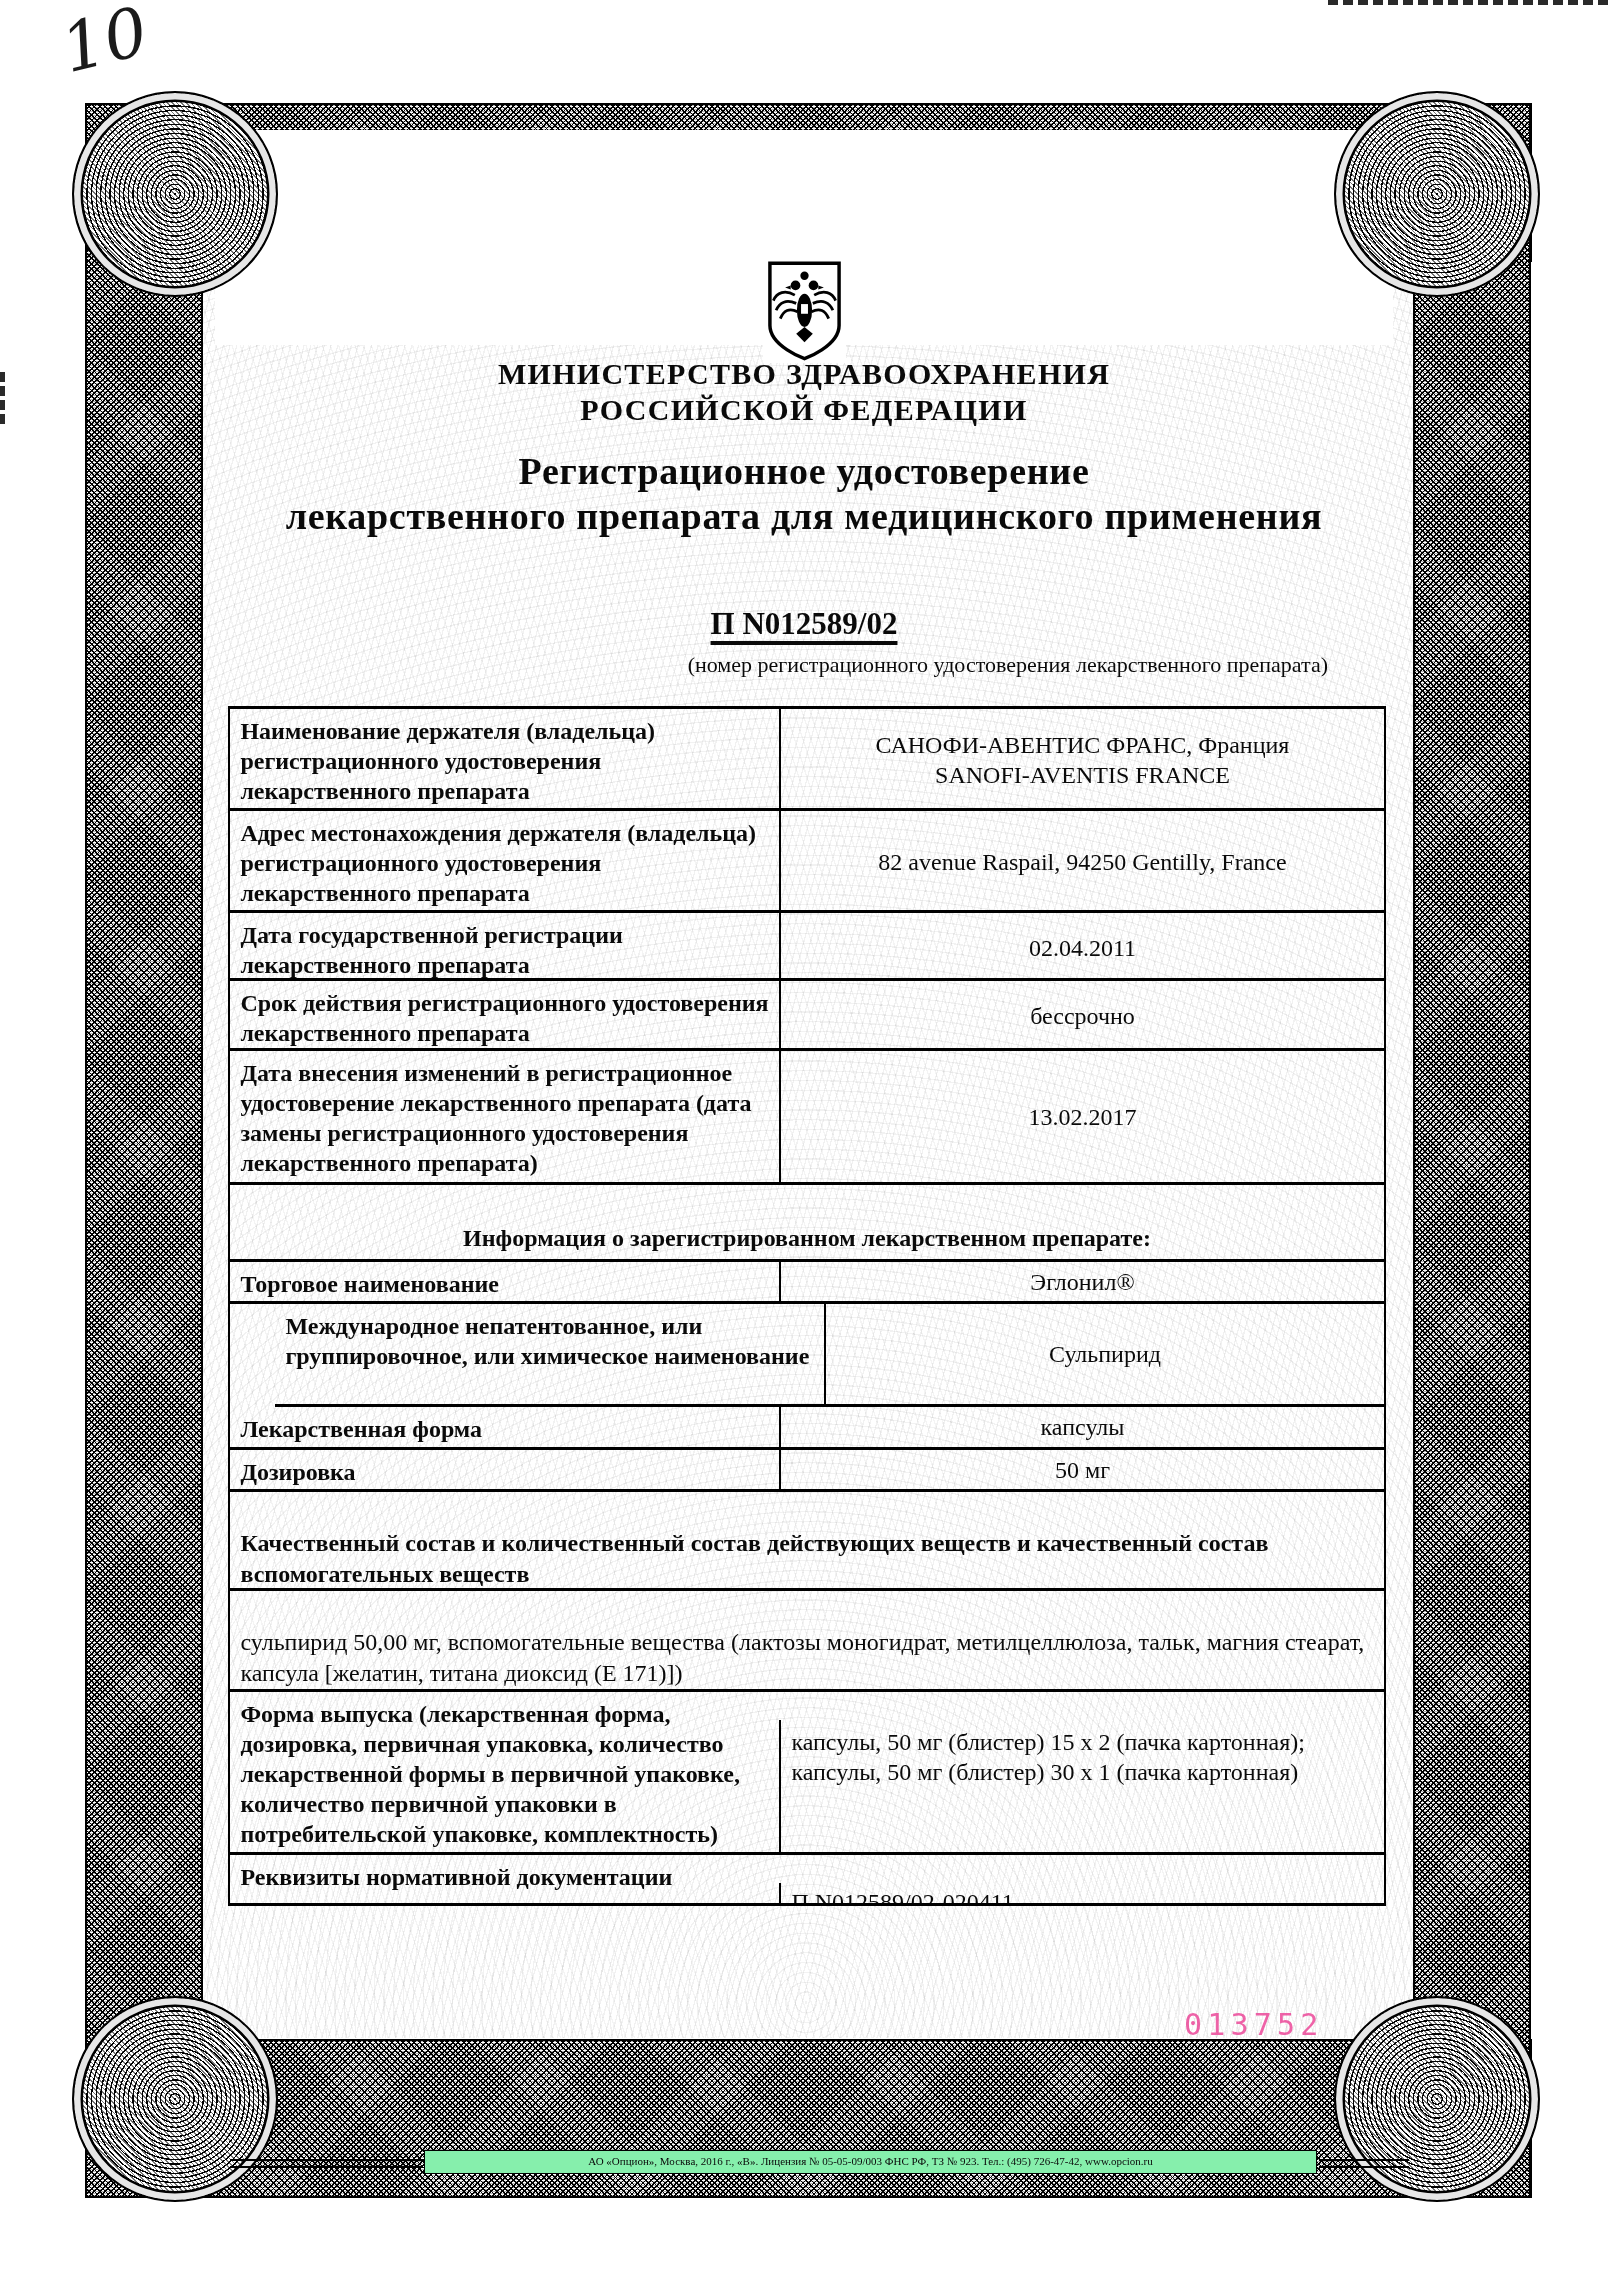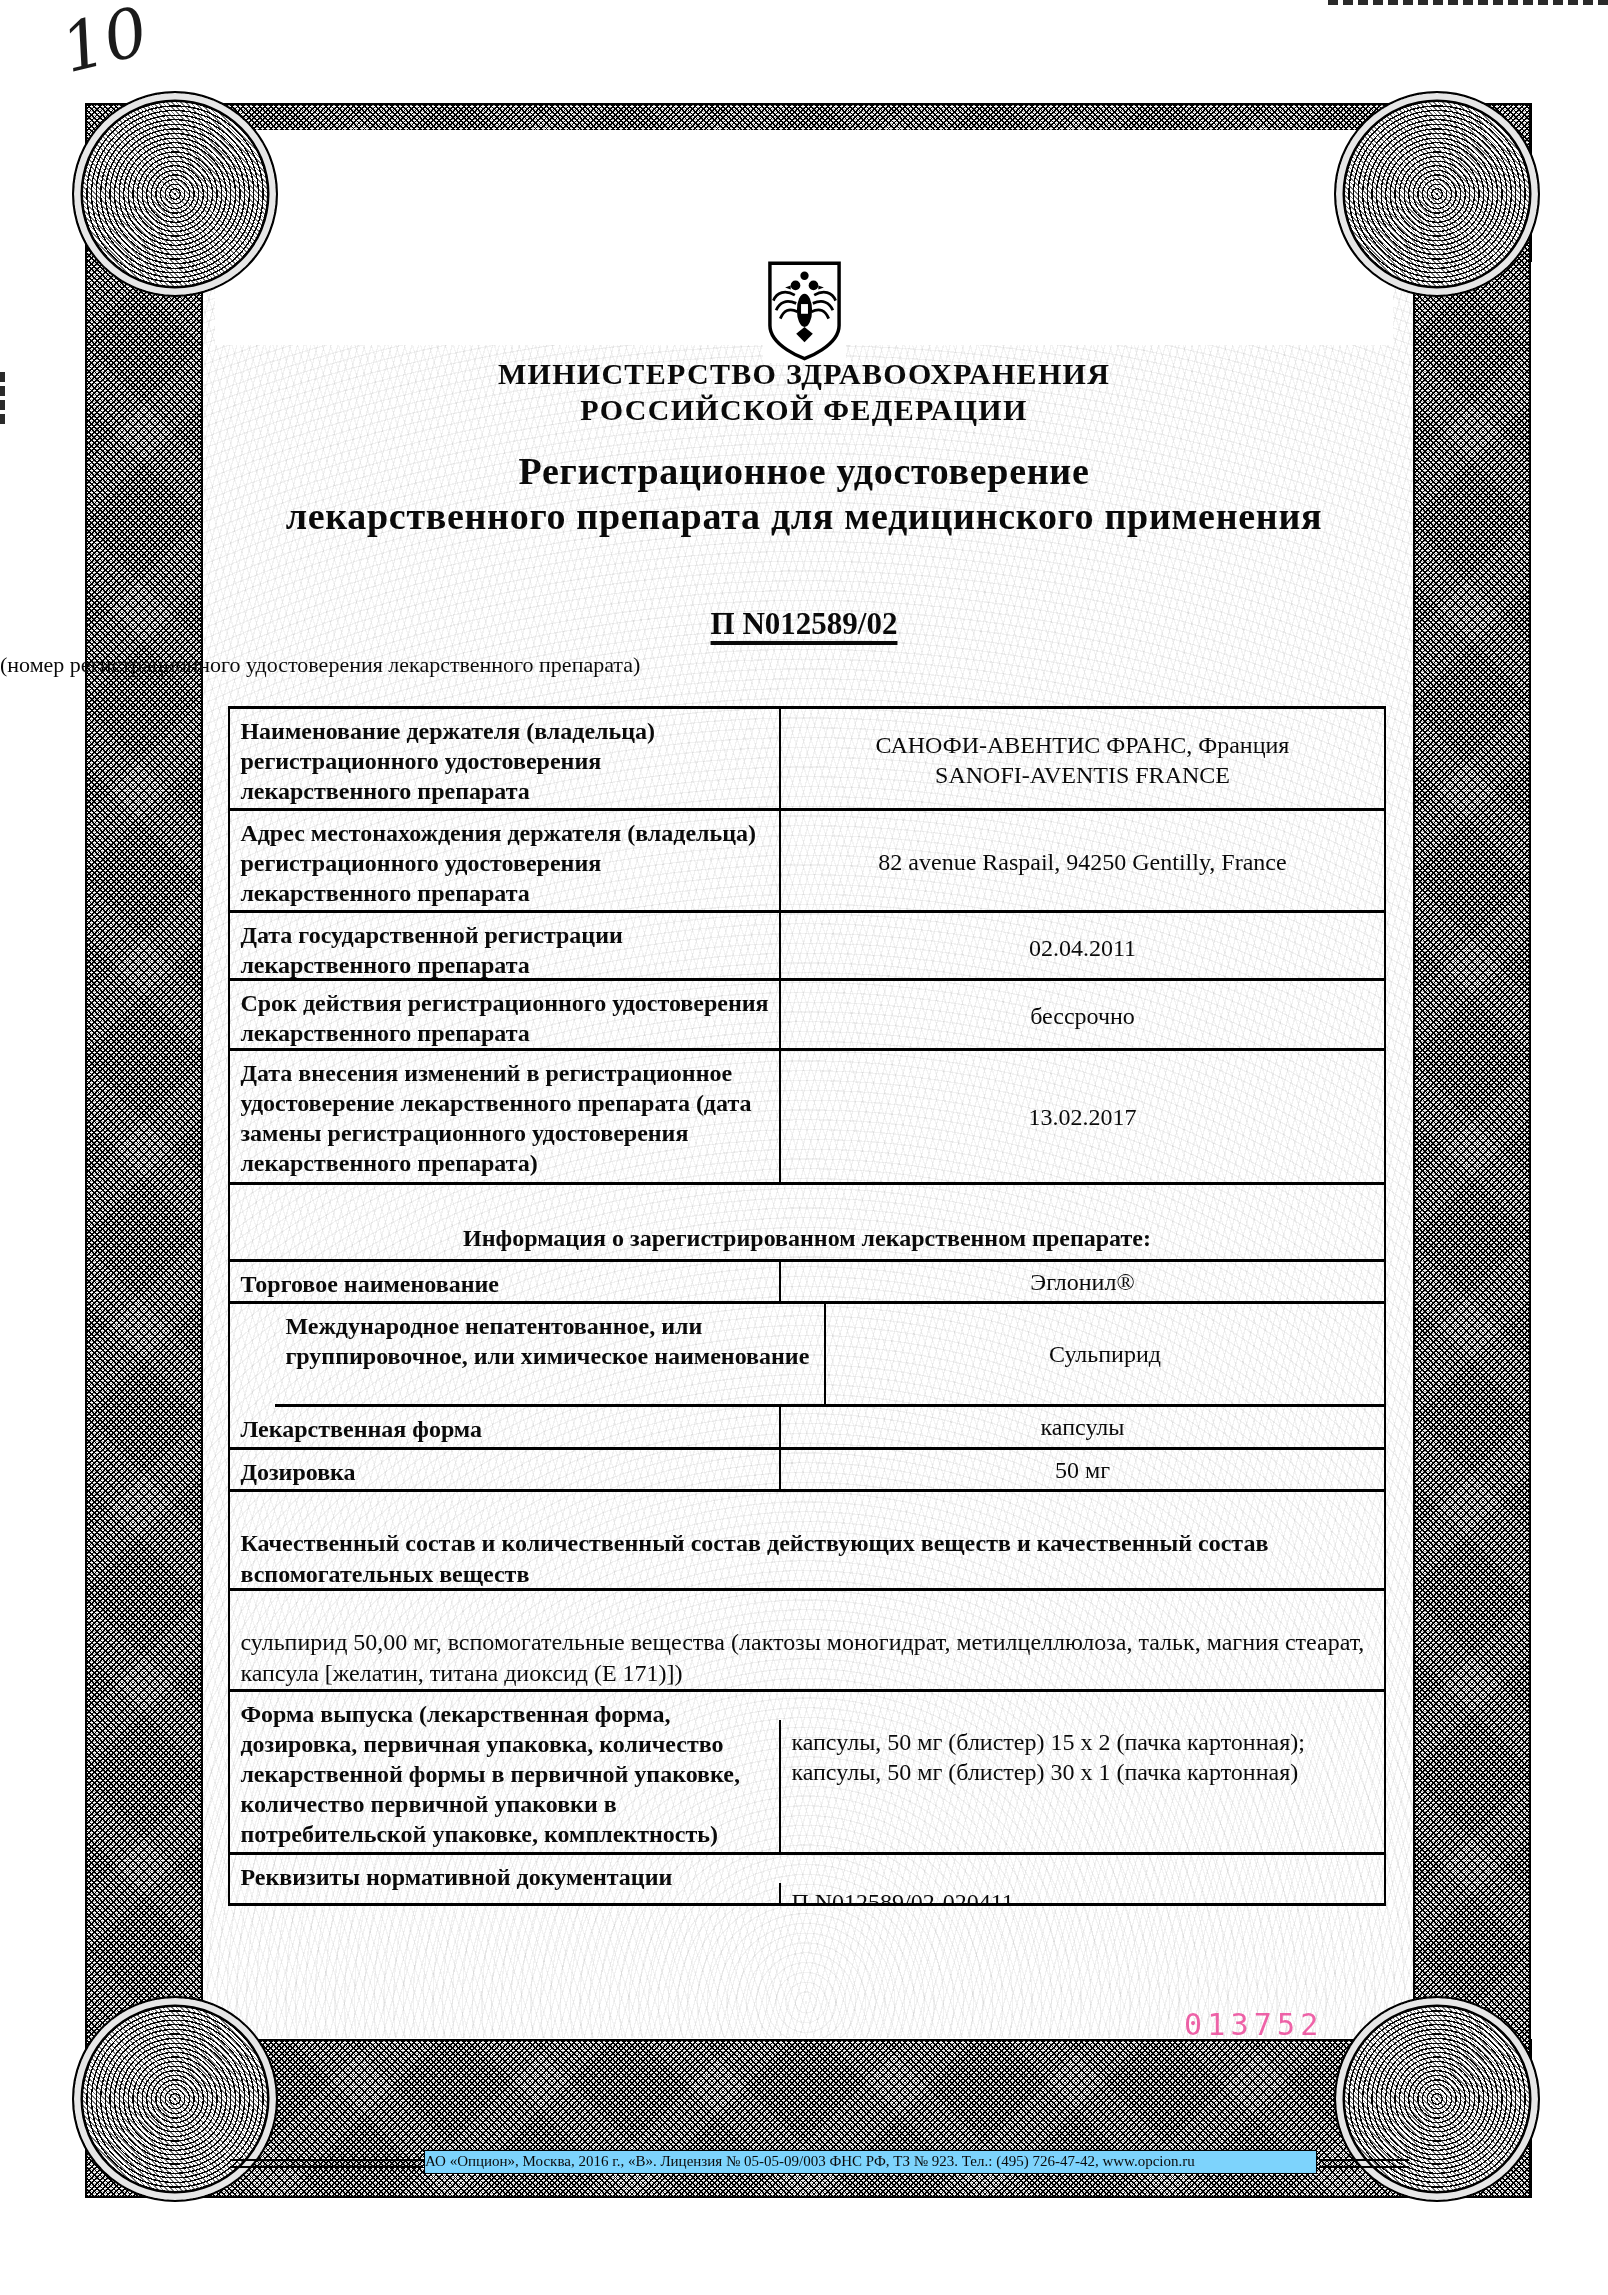--- a/index.html
+++ b/index.html
@@ -55,21 +55,21 @@
   
   .ministry{position:absolute; z-index:6; left:0; width:1608px; text-align:center;
             font-weight:bold; font-size:30px; letter-spacing:1.3px; line-height:1.1;}
   .ministry.l1{top:357px;} .ministry.l2{top:393px;}
   .doc-title{position:absolute; z-index:6; left:0; width:1608px; text-align:center;
              font-weight:bold; font-size:38px; line-height:1.1; letter-spacing:0.7px;}
   .doc-title.l1{top:451px;} .doc-title.l2{top:496px;}
   .reg-num{position:absolute; z-index:6; left:0; top:606px; width:1608px; text-align:center;
            font-weight:bold; font-size:31px; text-decoration:underline; text-underline-offset:6.5px;
            text-decoration-thickness:3.9px;}
-  .reg-num-caption{position:absolute; z-index:6; left:0; top:652px; width:1328px; text-align:left; font-size:22px;}
+  .reg-num-caption{position:absolute; z-index:6; left:0; top:652px; width:1328px; text-align:right; font-size:22px;}
   
   .cert-table{
     position:absolute; z-index:6; left:228px; top:706px; width:1154px;
     border:2px solid #000; border-top:3.9px solid #000; border-bottom:3.9px solid #000;
   }
   .row{display:grid; grid-template-columns:549px 1fr; border-bottom:3.3px solid #000; overflow:hidden; box-sizing:border-box;}
   .row:last-child{border-bottom:none;}
   .row.full{display:block;margin-top:32px;}
   .lbl{padding:6.5px 10.4px 3.9px; font-weight:bold; font-size:24px; line-height:1.26;}
   .val{border-left:2px solid #000; display:flex; align-items:center; justify-content:center;
@@ -80,22 +80,22 @@
   .h64{height:42px;} .h158{height:103px;margin-left:45px;} .h66{height:43px;} .h102{height:67px;}
   .h106{height:69px;} .h250{height:163px;} .h74{height:48px;}
   .banner{height:42px; display:flex; align-items:center; justify-content:center;
           font-weight:bold; font-size:24px; text-align:center;}
   .span-text{padding:3.9px 10.4px; font-size:24px; line-height:1.3;}
   .span-text.bold{font-weight:bold;}
   
   .serial{position:absolute; z-index:6; left:1184px; top:2007px; font-size:30px;
           font-family:"DejaVu Sans Mono",monospace; color:#ec4899; letter-spacing:5.2px; opacity:.85;}
   .imprint{position:absolute; z-index:7; left:424px; top:2150px; width:893px; height:23.5px;
-           background:#7dd3fc; border:1.3px solid #000; box-sizing:border-box; overflow:hidden;
-           font-size:15px; line-height:20px; text-align:left; white-space:nowrap;}
+           background:#86efac; border:1.3px solid #000; box-sizing:border-box; overflow:hidden;
+           font-size:11px; line-height:20px; text-align:center; white-space:nowrap;}
   .imprint-ext{position:absolute; z-index:7; top:2159px; height:5.2px;
                border-top:2px solid #000; border-bottom:2px solid #000;}
   .imprint-ext.l{left:230px; width:193px;}
   .imprint-ext.r{left:1319px; width:90px;}
 </style>
 </head>
 <body>
 
 <div class="sheet">
 

